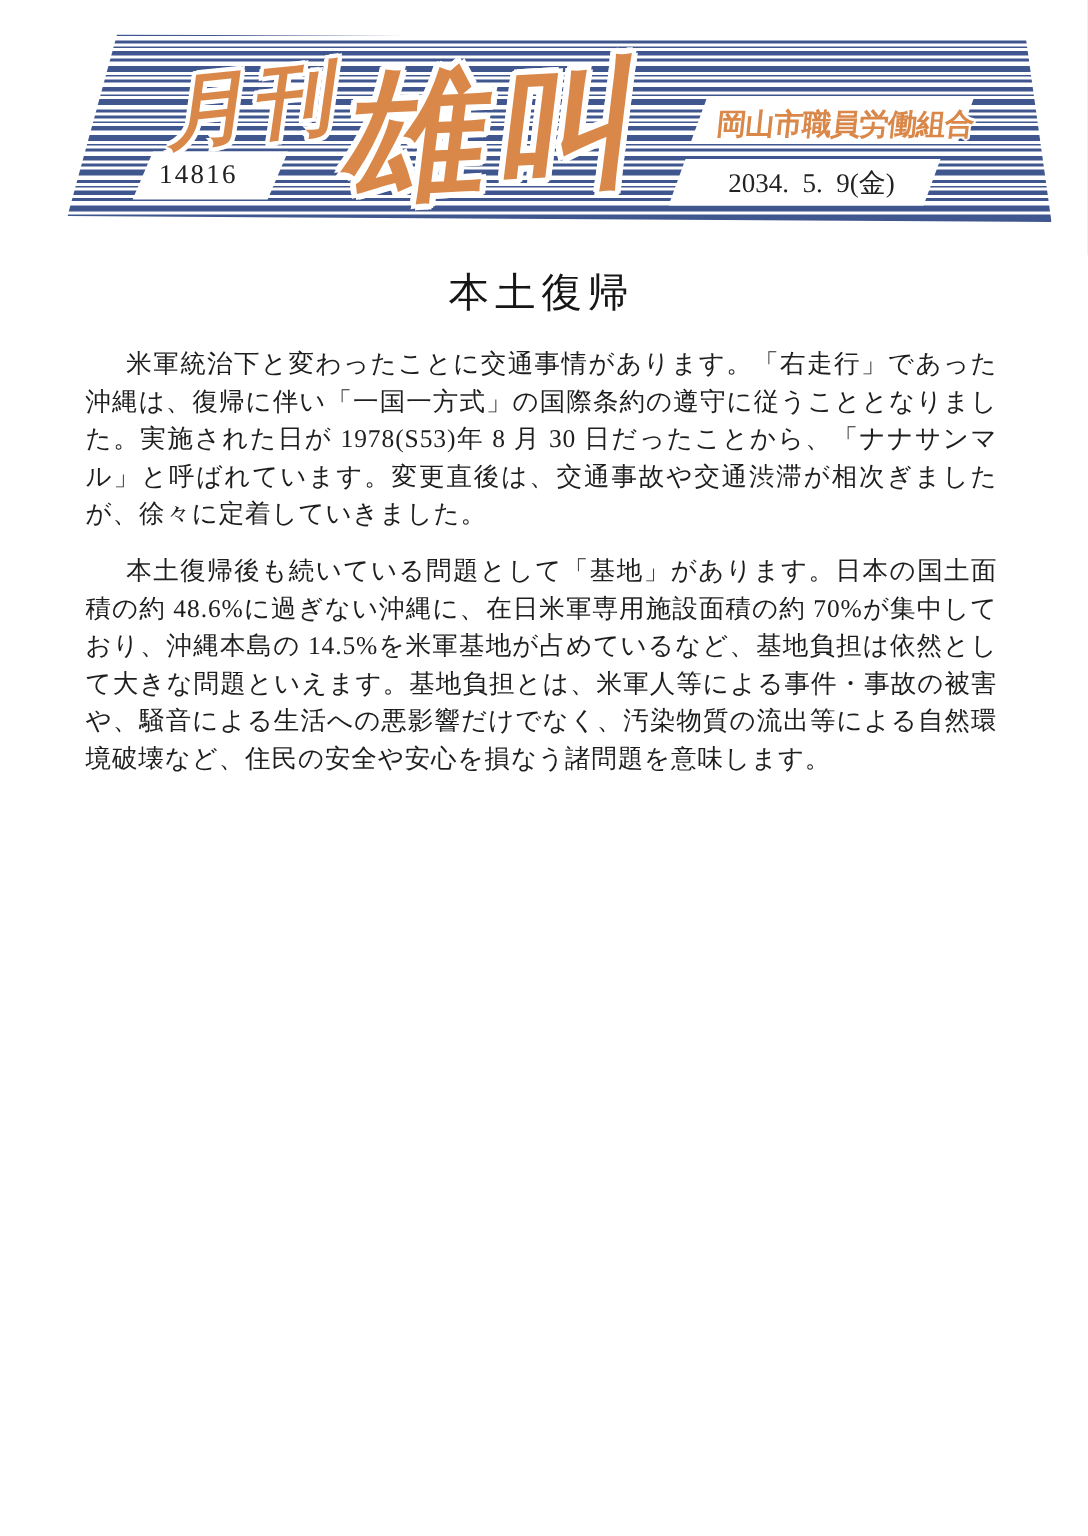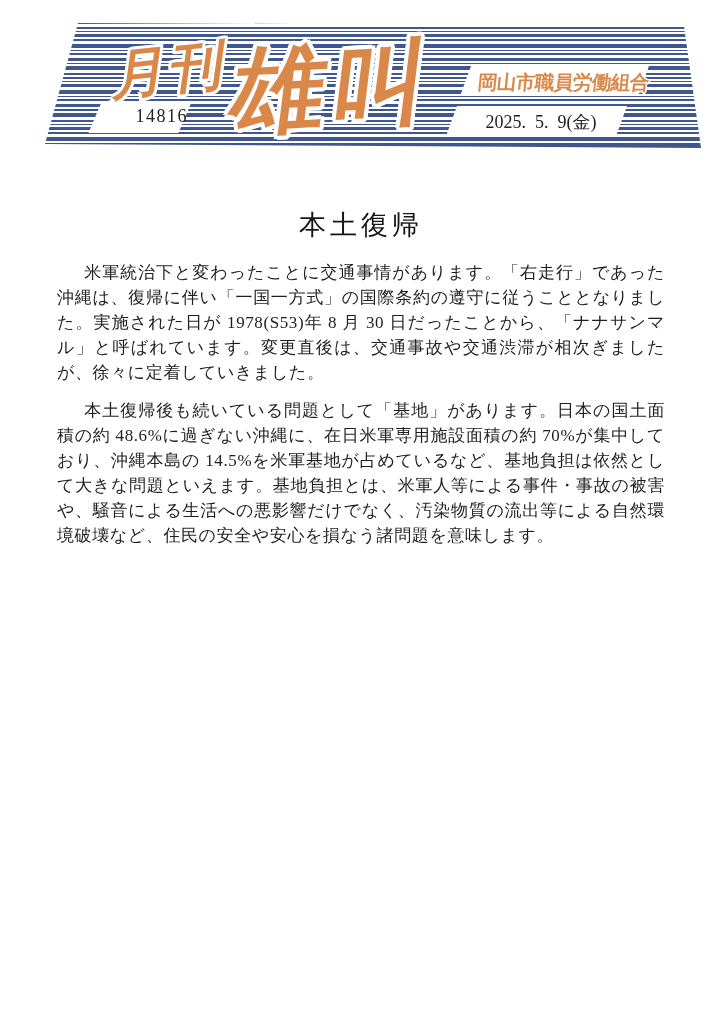--- a/index.html
+++ b/index.html
@@ -43,37 +43,36 @@
   }
   .union-text{
     left:438px;top:49px;
     font-size:19.5px;font-weight:bold;letter-spacing:-0.5px;
     color:var(--accent);
     transform:skewX(-6deg);
     text-shadow:1.5px 0 #fff,-1.5px 0 #fff,0 1.5px #fff,0 -1.5px #fff,
       1px 1px #fff,-1px -1px #fff,1px -1px #fff,-1px 1px #fff;
   }
   .num-text{
-    left:66px;top:86px;width:82px;text-align:right;
+    left:66px;top:86px;width:82px;text-align:left;
     font-family:"Liberation Serif", serif;
     font-size:18px;letter-spacing:1.5px;color:#222;
   }
   .date-text{
     left:421px;top:90px;width:160px;text-align:center;
     font-family:"Liberation Serif", serif;
     font-size:18px;color:#222;
   }
 
   
   .article{
     position:absolute;left:57px;top:176px;width:608px;
     color:#1e1e1e;
     font-size:17px;line-height:25px;letter-spacing:0.6px;
     text-align:justify;
-    margin-top:30px;
   }
   .article h1{
     margin:0 0 16px 0;
     font-family:"Liberation Sans", sans-serif;
     font-size:27px;font-weight:normal;line-height:38px;letter-spacing:4px;
     text-align:center;color:#161616;
   }
   .article p{margin:13px 0 0 0;text-indent:1.6em;}
   .article p.first{margin-top:0;}
   .article p.flush{margin-top:0;}
@@ -115,21 +114,21 @@
       </svg>
 
     <div class="band union-band"></div>
     <div class="band num-box"></div>
     <div class="band date-box"></div>
 
     <div class="mast-text prefix">月刊</div>
     <div class="mast-text bigtitle">雄叫</div>
     <div class="mast-text union-text">岡山市職員労働組合</div>
     <div class="mast-text num-text">14816</div>
-    <div class="mast-text date-text">2025.  5.  9(金)</div>
+    <div class="mast-text date-text">2034.  5.  9(金)</div>
   </div>
 
   <div class="article">
     <h1>本土復帰</h1>
     <p>米軍統治下と変わったことに交通事情があります。「右走行」であった沖縄は、復帰に伴い「一国一方式」の国際条約の遵守に従うこととなりました。実施された日が 1978(S53)年 8 月 30 日だったことから、「ナナサンマル」と呼ばれています。変更直後は、交通事故や交通渋滞が相次ぎましたが、徐々に定着していきました。</p>
     <p>本土復帰後も続いている問題として「基地」があります。日本の国土面積の約 48.6%に過ぎない沖縄に、在日米軍専用施設面積の約 70%が集中しており、沖縄本島の 14.5%を米軍基地が占めているなど、基地負担は依然として大きな問題といえます。基地負担とは、米軍人等による事件・事故の被害や、騒音による生活への悪影響だけでなく、汚染物質の流出等による自然環境破壊など、住民の安全や安心を損なう諸問題を意味します。</p>
   </div>
 
 </div>
 

